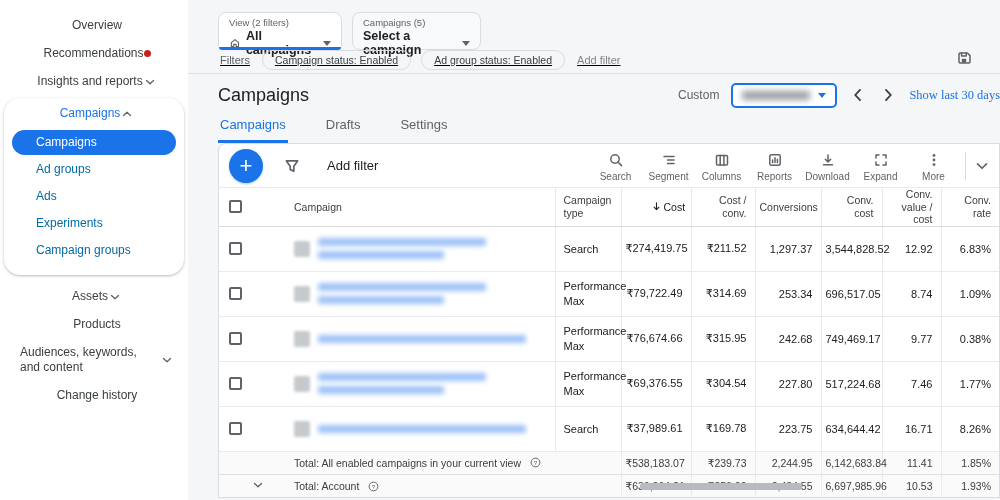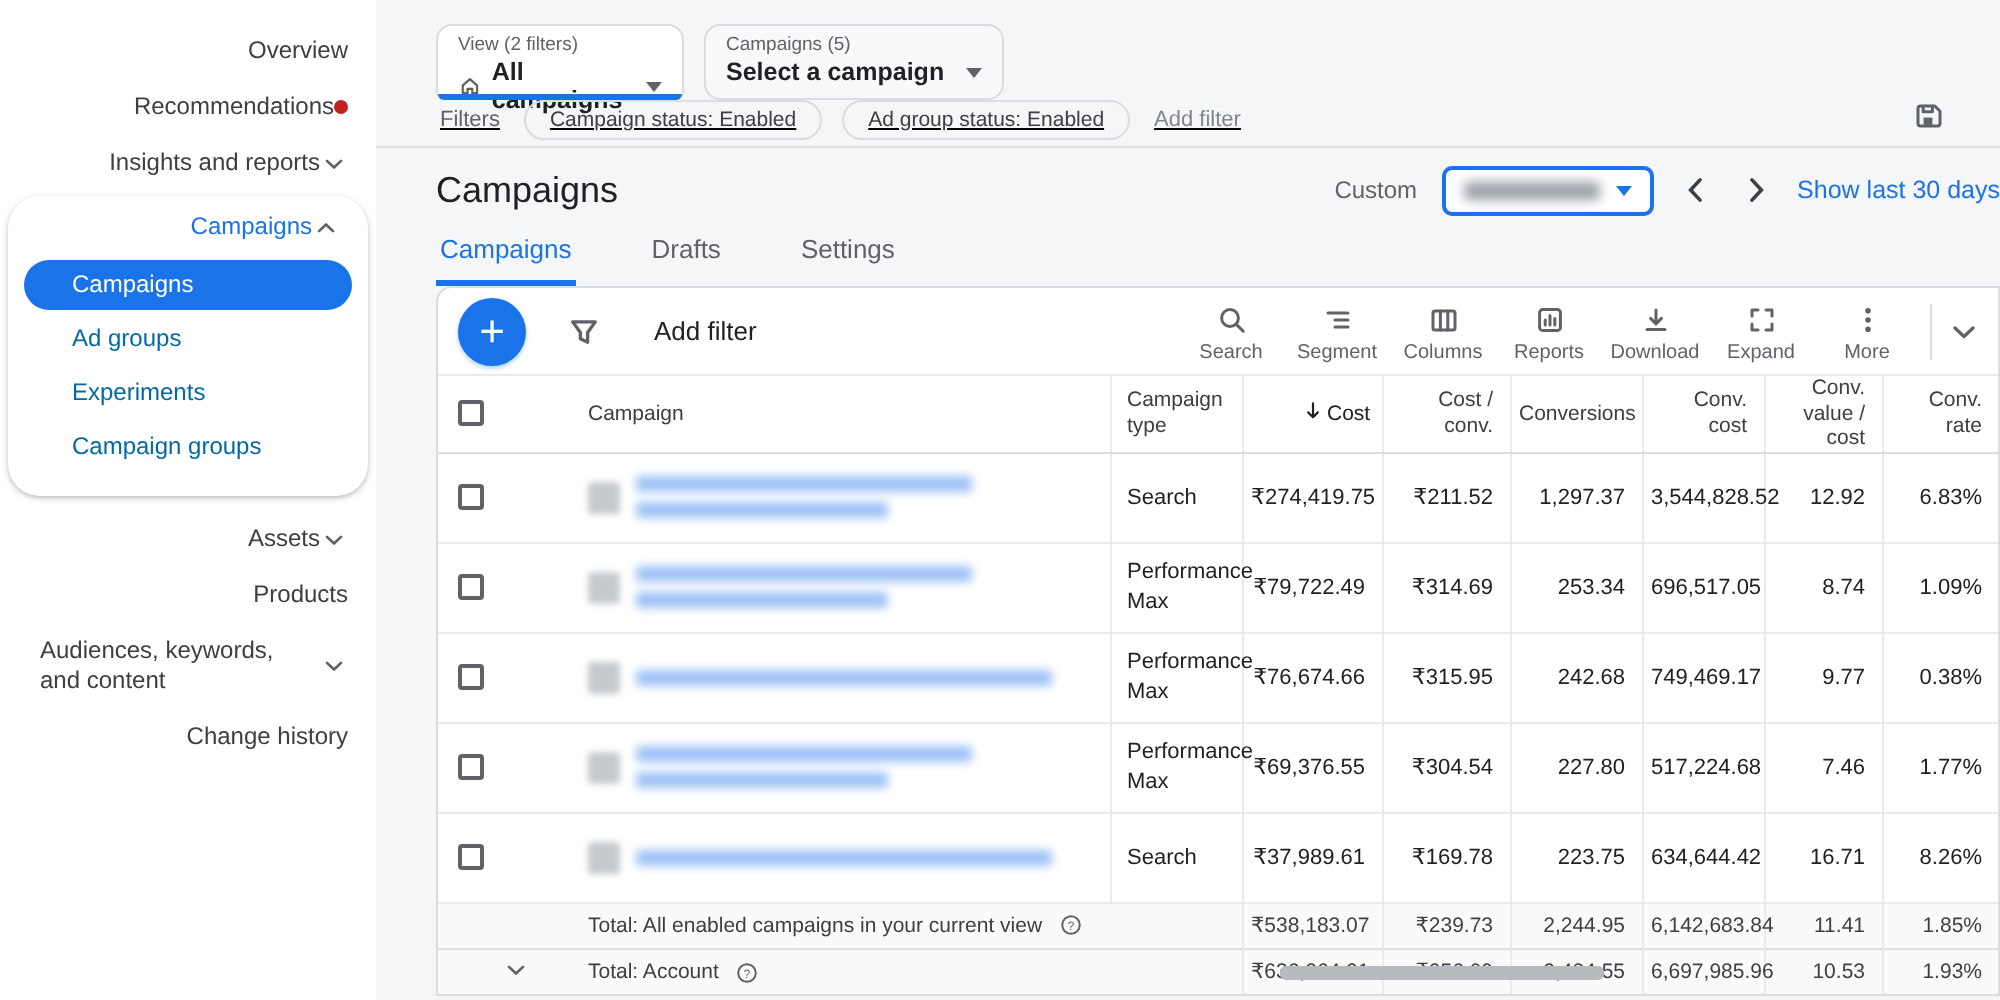--- a/index.html
+++ b/index.html
@@ -2,56 +2,56 @@
 <html><head>
 <meta charset="utf-8">
 <style>
   * { box-sizing: border-box; }
   html,body { margin:0; padding:0; }
   body { width:1000px; height:500px; font-family:"Liberation Sans","DejaVu Sans",sans-serif; background:#fff; overflow:hidden; }
   .app { position:relative; width:1000px; height:500px; display:flex; background:#fff; overflow:hidden; }
 
   
   .sidebar { width:188px; flex-shrink:0; background:#fff; padding-top:12px; }
-  .nav-item { display:flex; align-items:center; justify-content:flex-end; padding:6px 14px 7px 20px; font-size:12px; color:#3c4043; cursor:pointer; }
+  .nav-item { display:flex; align-items:center; justify-content:center; padding:6px 14px 7px 20px; font-size:12px; color:#3c4043; cursor:pointer; }
   .nav-item .nav-label { line-height:1.25; }
   .nav-item.parent { color:#1a73e8; }
   .nav-right { display:inline-flex; align-items:center; gap:4px; }
   .red-dot { width:7px; height:7px; border-radius:50%; background:#c5221f; display:inline-block; }
   .nav-card { margin:2px 4px 8px; border-radius:16px; background:#fff; box-shadow:0 1px 2px rgba(60,64,67,.25), 0 1px 4px rgba(60,64,67,.12); padding:2px 0 10px; }
   .pill { margin:2px 8px; padding:5px 10px 6px 24px; font-size:12px; color:#0369a1; border-radius:14px; cursor:pointer; }
   .pill.selected { background:#1a73e8; color:#fff; }
 
   
   .main { flex:1; background:#f4f6f7; padding-left:30px; position:relative; }
 
   .controls-row { display:flex; gap:10px; margin-top:12px; height:38px; }
   .picker { border:1px solid #dadce0; border-radius:8px; background:#fff; padding:4px 10px 3px; position:relative; cursor:pointer; }
   .picker.view-picker { width:124px; border-radius:8px 8px 4px 4px; }
   .picker.view-picker::after { content:""; position:absolute; left:0; right:0; bottom:-1px; height:3px; background:#1a73e8; border-radius:0 0 4px 4px; }
-  .picker.select-picker { width:150px; background:#f8f9fa; }
+  .picker.select-picker { width:129px; background:#f8f9fa; }
   .picker-label { font-size:9.5px; color:#5f6368; }
   .picker-value { display:flex; align-items:center; gap:5px; font-size:12.5px; font-weight:bold; color:#202124; margin-top:1px; }
   .caret { width:0; height:0; border-left:4px solid transparent; border-right:4px solid transparent; border-top:5px solid #5f6368; margin-left:auto; }
   .caret.blue { border-top-color:#1a73e8; }
 
   .filters-row { display:flex; align-items:center; gap:12px; height:24px; margin-left:-30px; padding-left:32px; border-bottom:1px solid #e0e0e0; padding-bottom:4px; position:relative;text-decoration:underline; }
   .filters-label { font-size:11px; color:#5f6368; }
   .chips { display:flex; gap:10px; }
   .chip { border:1px solid #dadce0; border-radius:12px; padding:3px 12px; font-size:10.5px; color:#3c4043; cursor:pointer; }
   .add-filter-link { font-size:11px; color:#80868b; cursor:pointer; }
   .save-btn { position:absolute; right:28px; top:0px; cursor:pointer; }
 
   .title-row { display:flex; align-items:center; justify-content:space-between; margin-top:7px; height:28px; }
   .title-row h1 { margin:0; font-size:18px; font-weight:400; color:#202124; }
   .date-controls { display:flex; align-items:center; gap:12px; font-size:12px; color:#5f6368; }
   .date-box { display:flex; align-items:center; gap:8px; border:2px solid #1a73e8; border-radius:5px; background:#fff; height:25px; padding:0 9px; width:106px; cursor:pointer; }
   .date-blur { width:72px; height:9px; background:#9aa0a6; border-radius:2px; filter:blur(3px); }
   .nav-arrow { display:inline-flex; width:18px; height:18px; cursor:pointer; }
-  .quick-link { color:#1a73e8; font-size:12.5px; font-weight:500; cursor:pointer; text-decoration:none; white-space:nowrap; }
+  .quick-link { color:#1a73e8; font-size:12.5px; font-weight:500; cursor:pointer; text-decoration:none; white-space:nowrap;font-family:Liberation Serif, serif; }
 
   .tabs-row { display:flex; gap:36px; margin-top:6px; font-size:13px; }
   .tab { padding:2px 2px 8px; color:#5f6368; cursor:pointer; }
   .tab.active { color:#1a73e8; border-bottom:3px solid #1a73e8; font-weight:500; }
 
   
   .table-card { width:782px; background:#fff; border:1px solid #dadce0; border-radius:8px 0 0 0; }
   .table-toolbar { height:44px; display:flex; align-items:center; padding:0 6px; border-bottom:1px solid #e8eaed; }
   .add-btn { width:34px; height:34px; border-radius:50%; background:#1a73e8; color:#fff; font-size:22px; font-weight:400; display:flex; align-items:center; justify-content:center; margin-left:4px; cursor:pointer; box-shadow:0 1px 2px rgba(26,115,232,.4); }
   .funnel { display:inline-flex; width:18px; height:18px; margin-left:20px; cursor:pointer; }
@@ -126,20 +126,21 @@
             <span class="ic i14" id="campaigns-chev">
               <svg viewBox="0 0 16 16" fill="none" stroke="#5f6368" stroke-width="1.5" stroke-linecap="round" stroke-linejoin="round">
                 <path d="M4 9.8 L8 6 L12 9.8"></path>
               </svg>
             </span>
           </span>
       </div>
       <div id="nav-children">
           <div class="pill selected">Campaigns</div>
           <div class="pill">Ad groups</div>
+          <div class="pill">Ads</div>
           <div class="pill">Experiments</div>
           <div class="pill">Campaign groups</div>
         </div>
     </div>
     <div id="nav-bottom">
         <div class="nav-item">
           <span class="nav-label">Assets</span>
           <span class="nav-right">
             <span class="ic i14">
               <svg viewBox="0 0 16 16" fill="none" stroke="#5f6368" stroke-width="1.5" stroke-linecap="round" stroke-linejoin="round">

